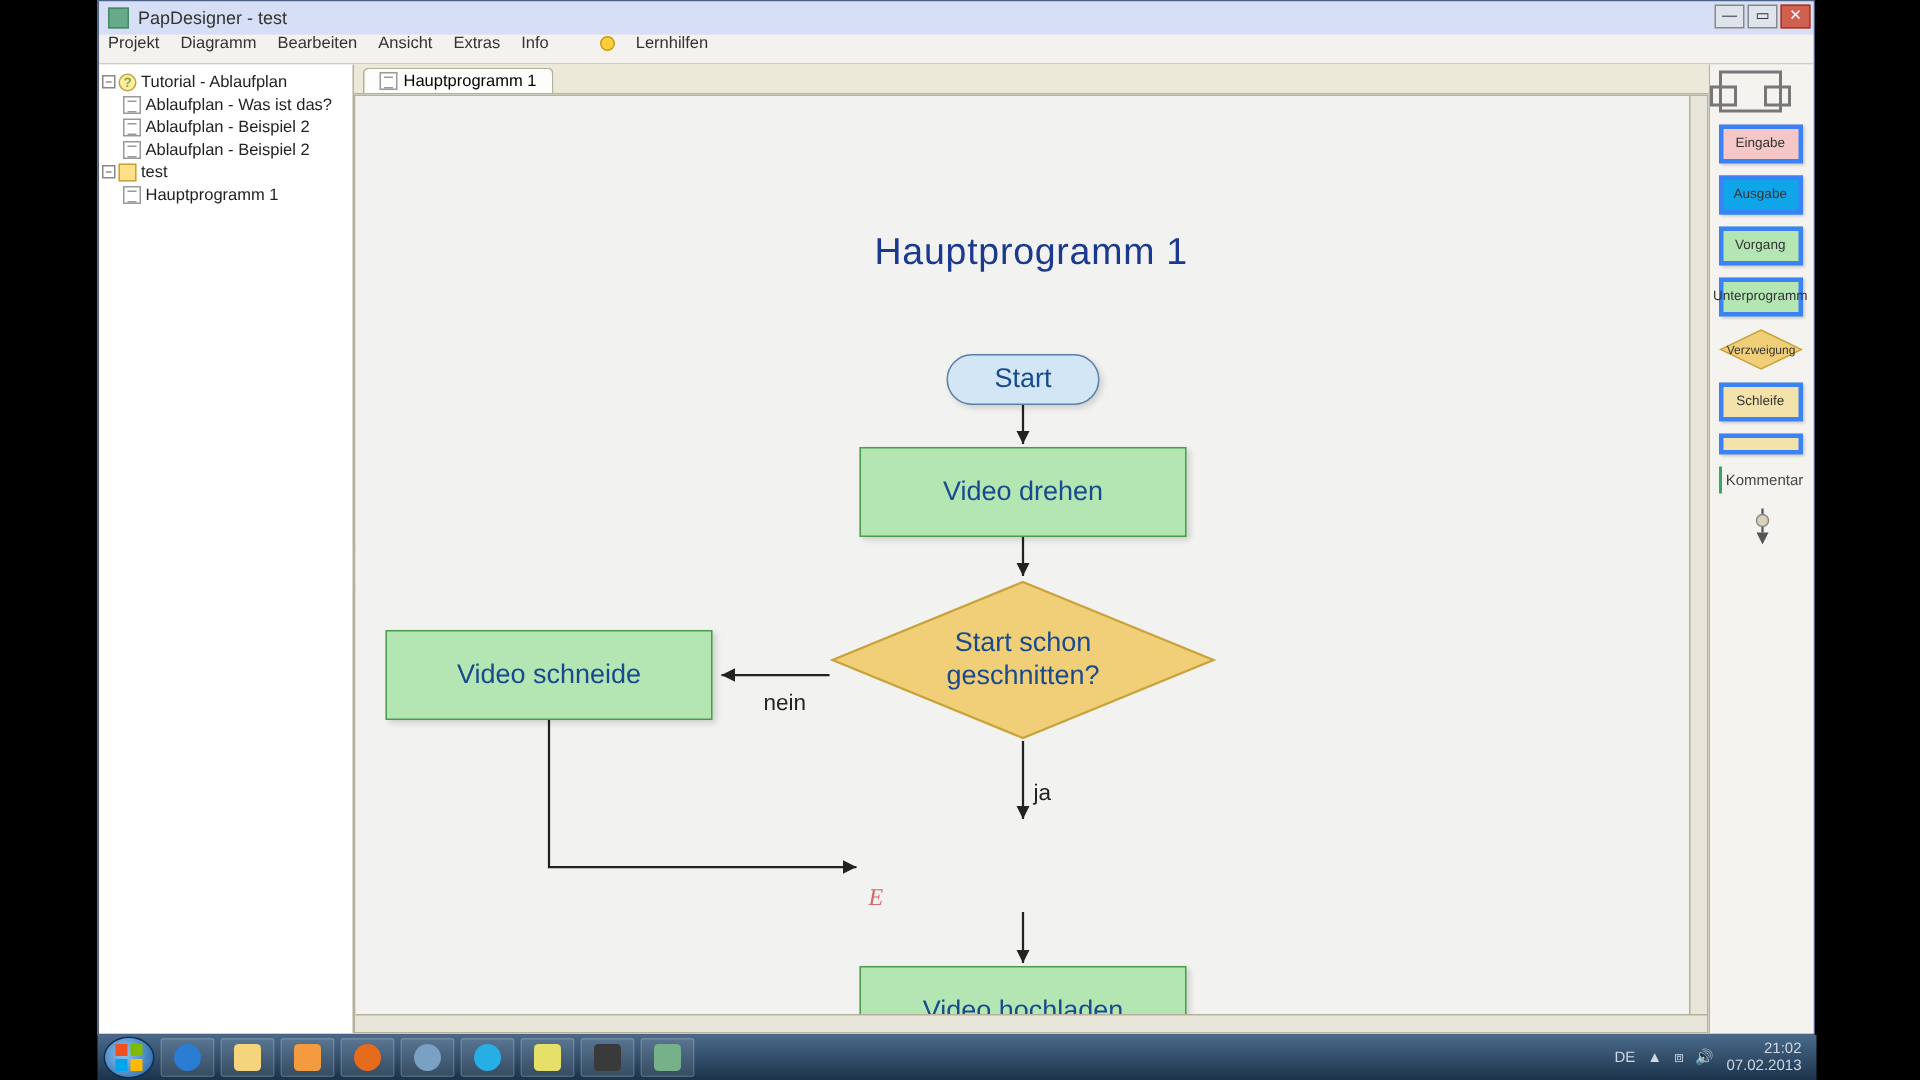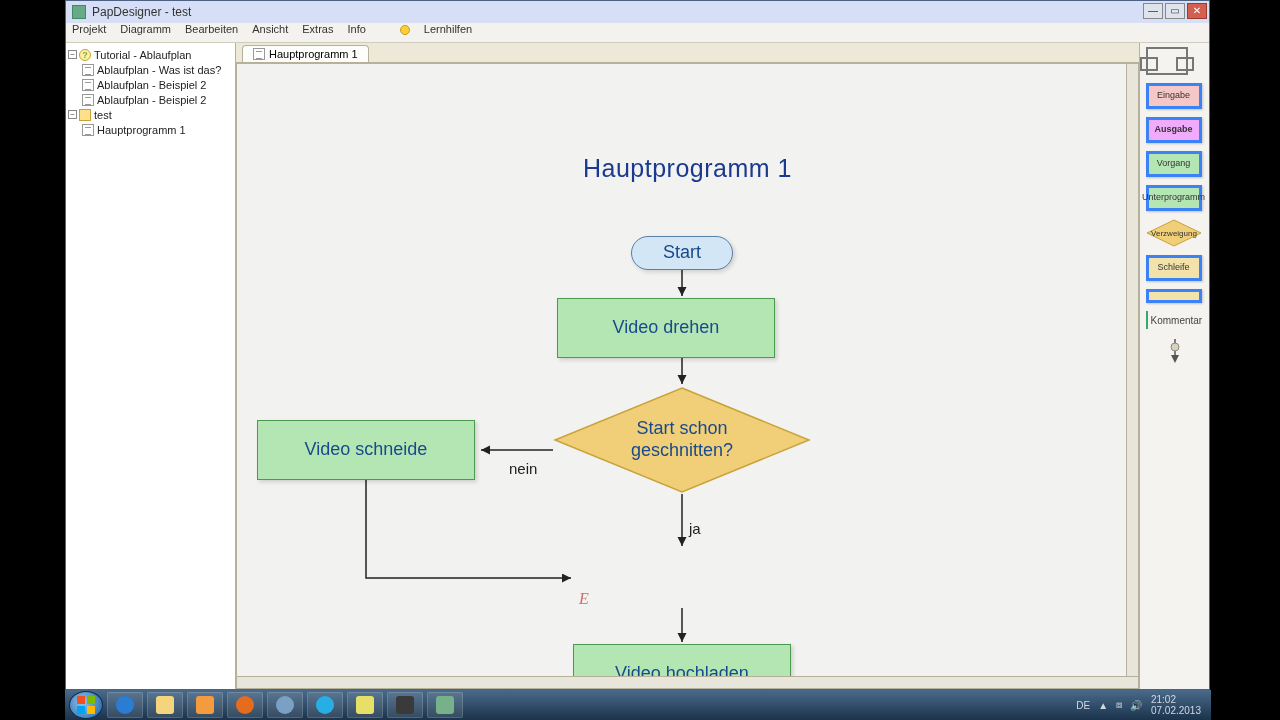--- a/index.html
+++ b/index.html
@@ -30,59 +30,59 @@
   .tabstrip { height:20px; background:#ece9d8; border-bottom:1px solid #b5b19a; display:flex; align-items:flex-end; padding-left:6px;}
   .tab { background:#fdfdfb; border:1px solid #b5b19a; border-bottom:none; border-radius:4px 4px 0 0; padding:2px 10px; display:flex; align-items:center; gap:4px; font-size:11px; cursor:pointer;}
   .center { flex:1; display:flex; flex-direction:column; background:#f2f2f0; position:relative;}
   .canvas-wrap { flex:1; position:relative; background:#fff; border:1px solid #b5b19a; margin:0; overflow:hidden;}
   .canvas { position:absolute; inset:0; background:#f2f2f0; }
   .canvas-title { position:absolute; left:0; right:0; top:90px; text-align:center; font-size:25px; color:#1b3a8f; font-family:Arial, sans-serif; letter-spacing:0.5px;}
   
   .node { position:absolute; display:flex; align-items:center; justify-content:center; font-size:18px; color:#184a8c; font-family:Arial; text-align:center; box-shadow:2px 2px 4px rgba(0,0,0,0.15); cursor:pointer; line-height:1.2; }
   .node.start { width:102px; height:34px; border-radius:17px; background:#d2e6f5; border:1px solid #5a7fa8; left:394px; top:172px; }
   .node.process { width:218px; height:60px; background:#b4e6b4; border:1px solid #4c9a4c; }
-  .p1 { left:320px; top:234px; }
+  .p1 { left:336px; top:234px; }
   .p2 { left:20px; top:356px; width:218px; }
   .p3 { left:336px; top:580px; }
   .node.decision { width:258px; height:108px; left:316px; top:322px; background:transparent; border:none; box-shadow:none; }
   .node.decision .diamond { position:absolute; inset:0; }
   .node.decision .dtxt { position:relative; z-index:2; width:170px; }
   .node.io { width:218px; height:60px; left:336px; top:484px; background:transparent; border:none; box-shadow:none; }
   .node.io svg { position:absolute; inset:0;}
   .node.io .iotxt { position:relative; z-index:2; width:180px;}
   .lbl { position:absolute; font-size:15px; color:#222; font-family:Arial;}
   .lbl.nein { left:272px; top:396px; }
   .lbl.ja { left:452px; top:456px; }
   .eletter { position:absolute; left:342px; top:526px; color:#d36b6b; font-size:16px; font-style:italic; font-family:Georgia, serif; z-index:3;}
   
   .palette { width:70px; background:#f4f3ef; border-left:1px solid #b5b19a; display:flex; flex-direction:column; align-items:center; padding-top:4px; gap:8px; font-size:10px; color:#333;}
   .pal { width:58px; text-align:center; cursor:pointer; }
   .pal .shape { width:56px; height:26px; border:3px solid #3b82f6; margin-bottom:0; display:flex; align-items:center; justify-content:center; box-shadow:1px 1px 2px rgba(0,0,0,0.2); font-size:9px; line-height:1.1;}
   .s-eingabe { background:#f6c7c7; border-color:#c77;}
-  .s-ausgabe { background:#f0abfc; border-color:#c77;font-weight:bold;}
+  .s-ausgabe { background:#0ea5e9; border-color:#c77;}
   .s-vorgang { background:#b4e6b4; border-color:#4c9a4c;}
   .s-unter   { background:#b4e6b4; border-color:#4c9a4c; border-left:4px double #4c9a4c; border-right:4px double #4c9a4c;}
   .s-schleife{ background:#f4e2ab; border-color:#caa33b;}
   .pal-diamond { width:56px; height:28px; position:relative;}
   .pal-kom { text-align:left; border-left:2px solid #3a6; padding-left:3px; height:18px; display:flex; align-items:center; color:#444;}
   .pal-frame { width:42px; height:28px; border:2px solid #777; position:relative; }
   .pal-frame:before,.pal-frame:after{content:"";position:absolute;width:14px;height:10px;border:2px solid #777;}
   .pal-frame:before{left:-8px; top:8px;} .pal-frame:after{right:-8px; top:8px;}
   
   .hscroll { position:absolute; left:0; right:0; bottom:0; height:12px; background:#e8e6da; border-top:1px solid #b5b19a;}
   .vscroll { position:absolute; right:0; top:0; bottom:12px; width:12px; background:#e8e6da; border-left:1px solid #b5b19a;}
   .collapse-handle { position:absolute; left:-1px; top:300px; width:8px; height:28px; background:#fff; border:1px solid #b5b19a; border-radius:2px;}
   
   .taskbar { position:absolute; left:65px; right:69px; bottom:0; height:30px; background:linear-gradient(#4a6a8a, #1b334b); display:flex; align-items:center; padding:0 4px;}
   .startbtn { width:34px; height:28px; border-radius:50%; background:radial-gradient(circle at 40% 40%, #8fc5f0, #1d5fa2); border:1px solid #0c2d4f; cursor:pointer; display:flex; align-items:center; justify-content:center;}
   .startbtn svg{width:20px;height:20px;}
   .tbicon { width:36px; height:26px; margin-left:4px; background:rgba(255,255,255,0.1); border:1px solid rgba(255,255,255,0.15); border-radius:2px; display:flex; align-items:center; justify-content:center; cursor:pointer;}
   .tbicon span{ width:18px; height:18px; border-radius:3px; display:inline-block;}
   .tray { margin-left:auto; color:#cfd9e6; font-size:10px; display:flex; align-items:center; gap:8px; padding-right:6px;}
-  .tray .clock{ text-align:left; line-height:1.1;}
+  .tray .clock{ text-align:right; line-height:1.1;}
   svg.arrows { position:absolute; inset:0; pointer-events:none; }
 </style>
 </head>
 <body>
 
 <div class="appframe">
 
   <div class="titlebar">
     <span class="title-icon"></span>
     <span>PapDesigner - test</span>

